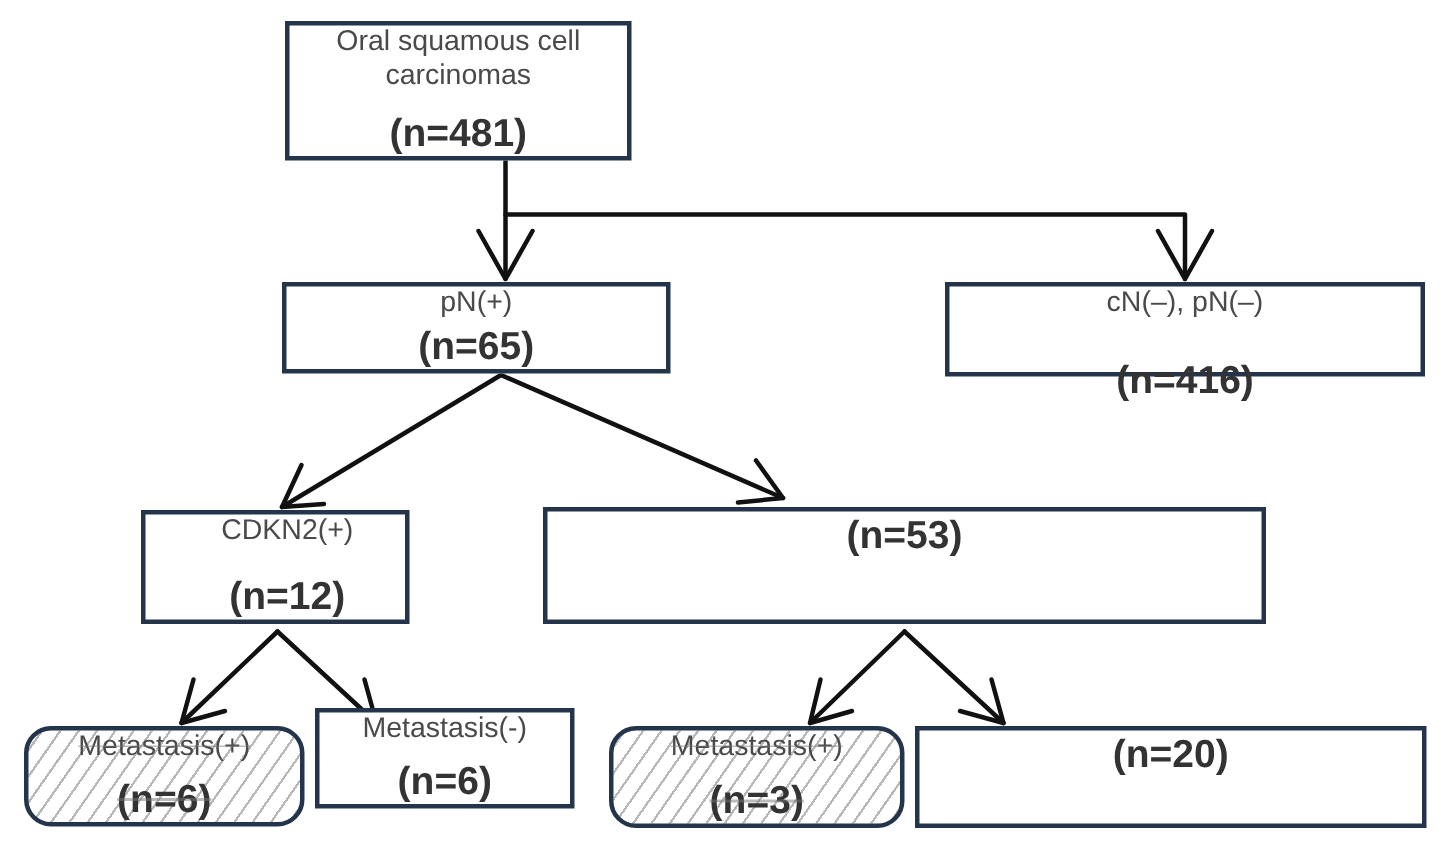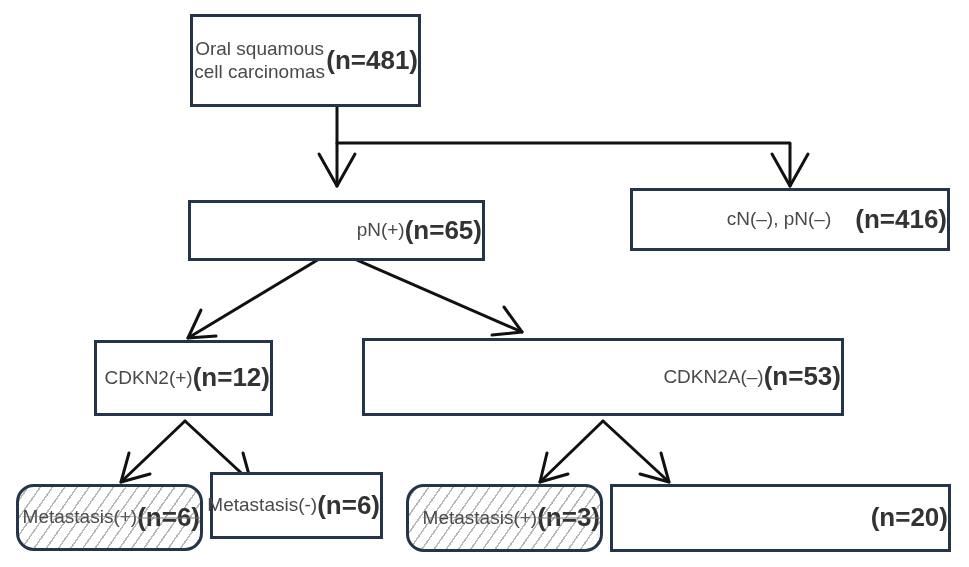--- a/index.html
+++ b/index.html
@@ -1,20 +1,20 @@
 <!DOCTYPE html>
 <html><head>
 <meta charset="utf-8">
 <style>
   html, body { margin: 0; padding: 0; background: #ffffff; }
   body { width: 969px; height: 567px; position: relative; overflow: hidden;
          font-family: "Liberation Sans", sans-serif; }
   .box { position: absolute; box-sizing: border-box; border: 3px solid #24344a;
-         background: #ffffff; display: flex; 
-         align-items: center; justify-content: flex-end; text-align: center;
+         background: #ffffff; display: flex; flex-direction: column;
+         align-items: center; justify-content: space-between; text-align: center;
          color: #4a4a4a; line-height: 1.2; }
   .box .label { font-size: 19px; }
   .box .count { font-size: 26px; font-weight: bold; color: #333333; }
   .box.hatched {
     background-color: #ffffff;
     background-image: repeating-linear-gradient(-55deg,
       transparent 0px, transparent 5px, #b8b8b8 5px, #b8b8b8 6.5px, transparent 6.5px, transparent 10px);
     border-radius: 18px;
   }
   .box.hatched .label, .box.hatched .count { text-decoration: line-through; text-decoration-color: rgba(120,120,120,0.5); }
@@ -45,37 +45,36 @@
   <path d="M547 453 L540 482 L568 474"></path>
   <path d="M603 421 L669 482"></path>
   <path d="M661 453 L669 482 L640 474"></path>
 </svg>
 
 <div class="box" style="left:190px; top:14px; width:231px; height:93px;">
   <span class="label" style="width:190px;">Oral squamous cell carcinomas</span>
   <span class="count">(n=481)</span>
 </div>
 
-<div class="box" style="left:188px; top:200px; width:297px; height:61px;">
+<div class="box" style="left:188px; top:188px; width:259px; height:61px;">
   <span class="label">pN(+)</span>
   <span class="count">(n=65)</span>
 </div>
 
 <div class="box" style="left:630px; top:188px; width:320px; height:63px;gap:24px;">
   <span class="label">cN(–), pN(–)</span>
   <span class="count">(n=416)</span>
 </div>
 
 <div class="box" style="left:94px; top:340px; width:179px; height:76px;padding-left:16px;">
   <span class="label">CDKN2(+)</span>
   <span class="count">(n=12)</span>
 </div>
 
 <div class="box" style="left:362px; top:338px; width:482px; height:78px;">
-  <span class="label">CDKN2A(–)</span>
   <span class="count">(n=53)</span>
 </div>
 
 <div class="box hatched" style="left:16px; top:484px; width:187px; height:67px;">
   <span class="label">Metastasis(+)</span>
   <span class="count">(n=6)</span>
 </div>
 
 <div class="box" style="left:210px; top:472px; width:173px; height:67px;">
   <span class="label">Metastasis(-)</span>

